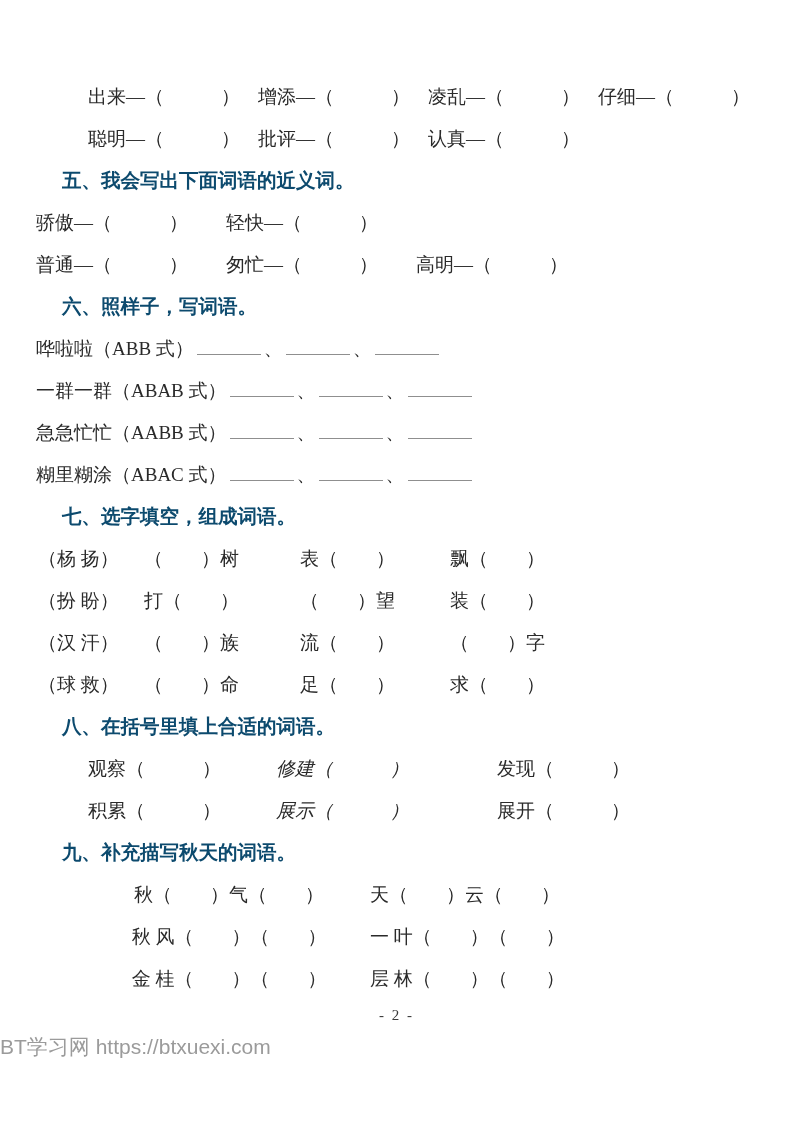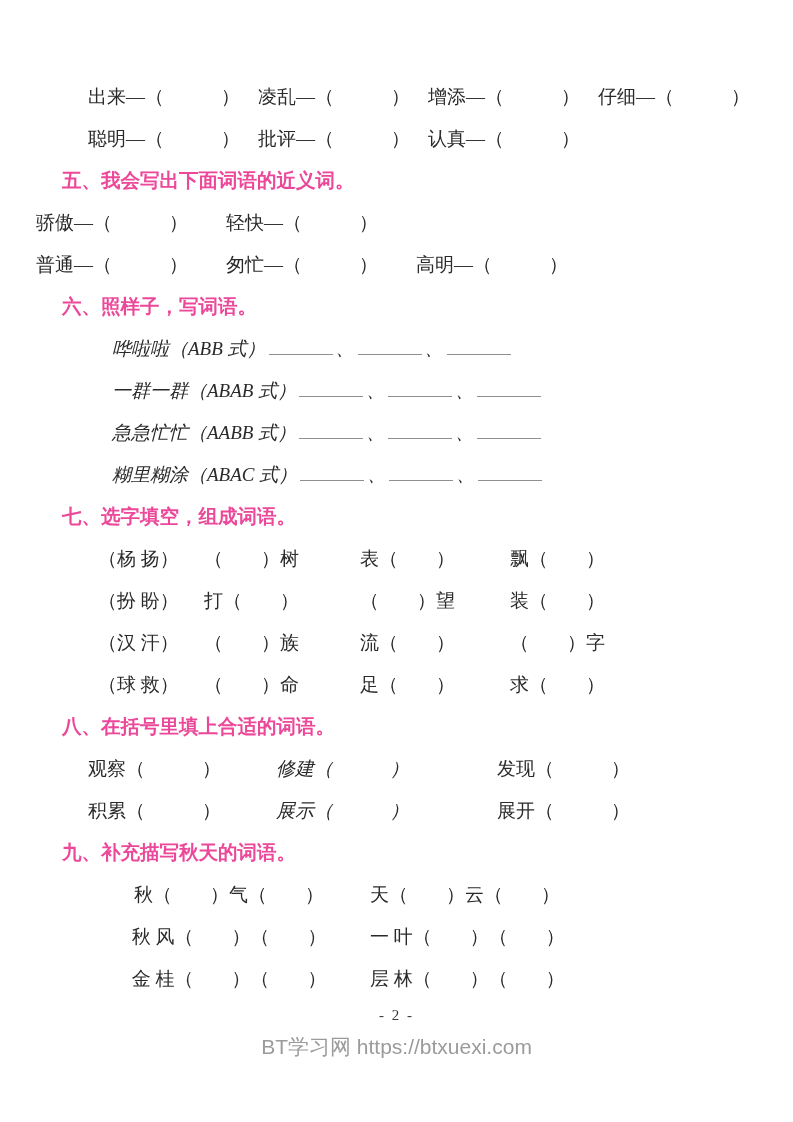--- a/index.html
+++ b/index.html
@@ -6,62 +6,62 @@
   body{
     width:793px;height:1122px;
     background:#ffffff;
     font-family:"Liberation Serif","DejaVu Serif",serif;
     color:#2a2a2a;
     overflow:hidden;
   }
   .page{position:relative;width:793px;height:1040px;background:#ffffff;}
   .content{padding-top:76px;}
   .line{height:42px;line-height:42px;font-size:19px;white-space:nowrap;}
-  .header{font-weight:700;padding-left:62px;font-size:19.5px;color:#ec4899;}
+  .header{font-weight:700;padding-left:62px;font-size:19.5px;color:#0c4a6e;}
   .flexrow{display:flex;}
   .row4{padding-left:88px;}
   .row4 .cell{flex:none;width:170px;}
   .row5{padding-left:36px;}
   .row5 .cell{flex:none;width:190px;}
-  .row6{padding-left:112px;font-style:italic;}
-  .row7{padding-left:90px;margin-left:8px;}
+  .row6{padding-left:36px;}
+  .row7{padding-left:38px;}
   .row7 .c0{flex:none;width:106px;}
   .row7 .c1{flex:none;width:156px;}
   .row7 .c2{flex:none;width:150px;}
   .row8{padding-left:88px;gap:8px;}
   .row8 .c0{flex:none;width:180px;}
   .row8 .c1{flex:none;width:213px;font-style:italic;}
   .row9{padding-left:88px;text-align:center;}
   .row9 .c0{flex:none;width:282px;}
   .blank{
     display:inline-block;width:64px;height:1.05em;
     border-bottom:1px solid #8f8f8f;
     vertical-align:baseline;margin:0 3px;
   }
   .sep{color:#2a2a2a;}
   .pagenum{
     text-align:center;font-size:15px;color:#3a3a3a;
     margin-top:5px;letter-spacing:2px;height:20px;line-height:20px;
   }
   .watermark{
-    text-align:center;font-size:21px;color:#9b9b9b;
+    font-size:21px;color:#9b9b9b;
     font-family:"Liberation Sans","DejaVu Sans",sans-serif;
     margin-top:9px;height:26px;line-height:26px;
   }
 </style>
 </head>
 <body>
 
 <div class="page">
   <div class="content">
 
     <div class="line flexrow row4">
       <span class="cell">出来—（　　　）</span>
+      <span class="cell">增添—（　　　）</span>
       <span class="cell">凌乱—（　　　）</span>
-      <span class="cell">增添—（　　　）</span>
       <span class="cell">仔细—（　　　）</span>
     </div>
     <div class="line flexrow row4">
       <span class="cell">聪明—（　　　）</span>
       <span class="cell">批评—（　　　）</span>
       <span class="cell">认真—（　　　）</span>
     </div>
 
     <div class="line header">五、我会写出下面词语的近义词。</div>
     <div class="line flexrow row5">

